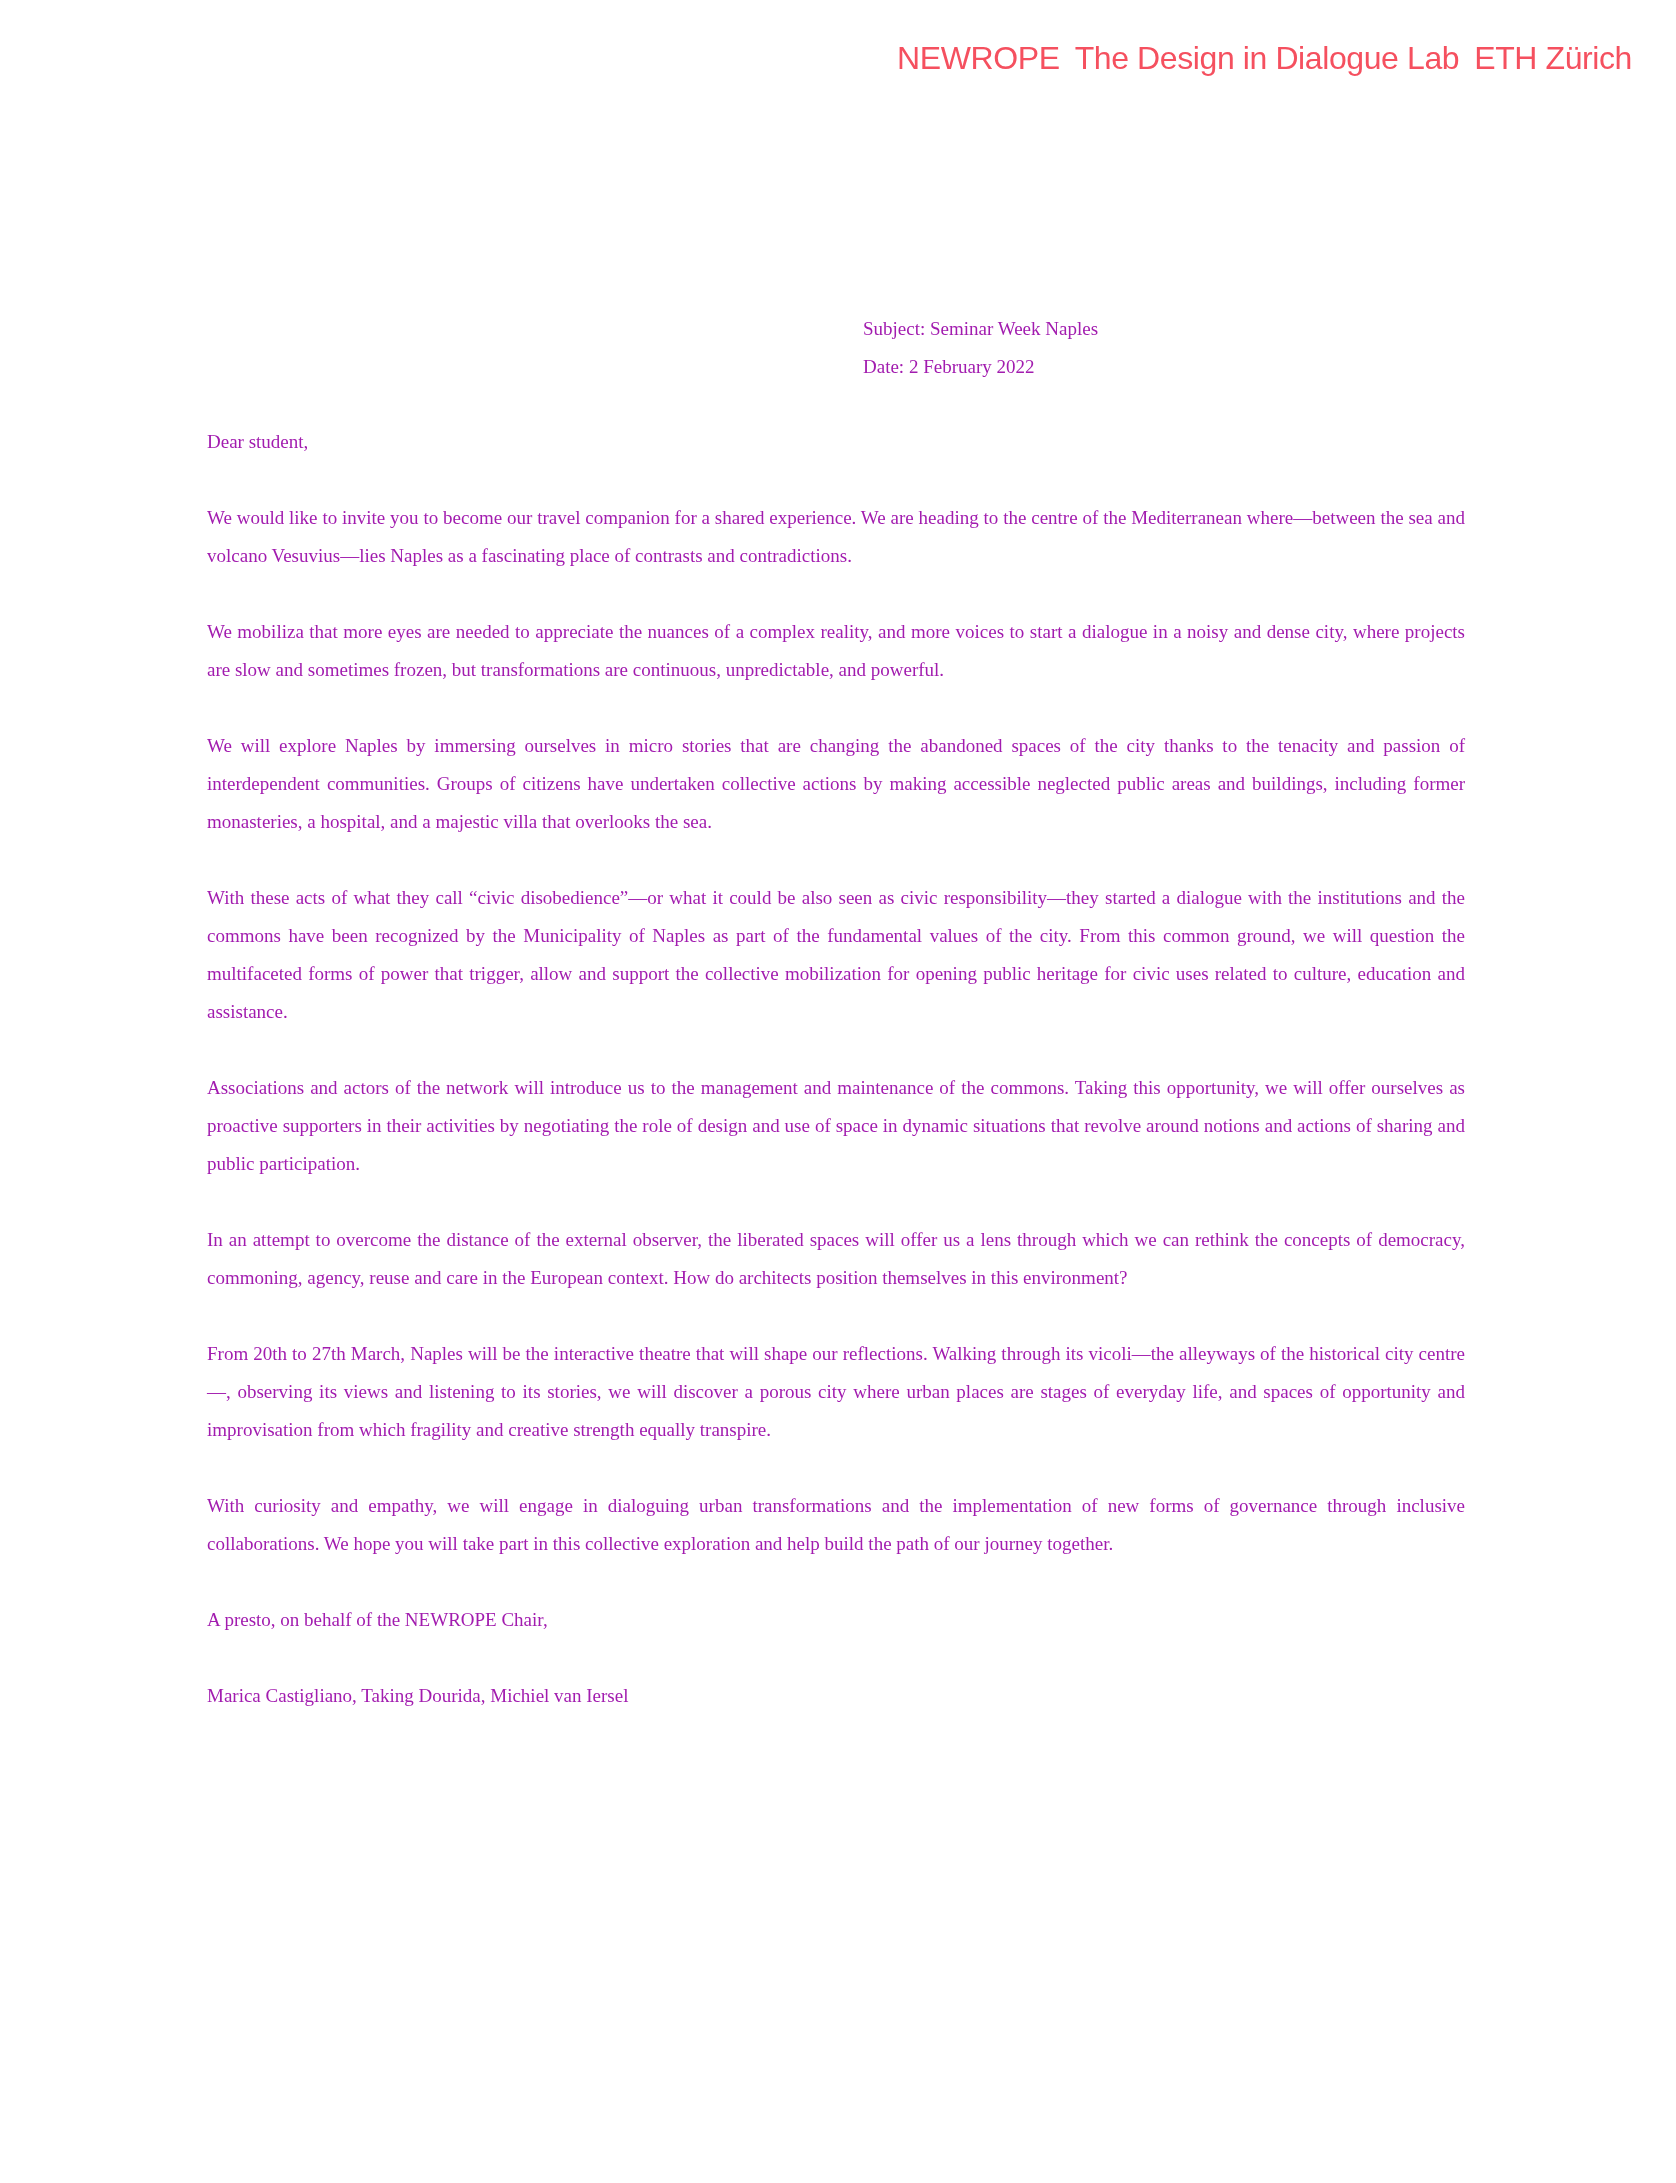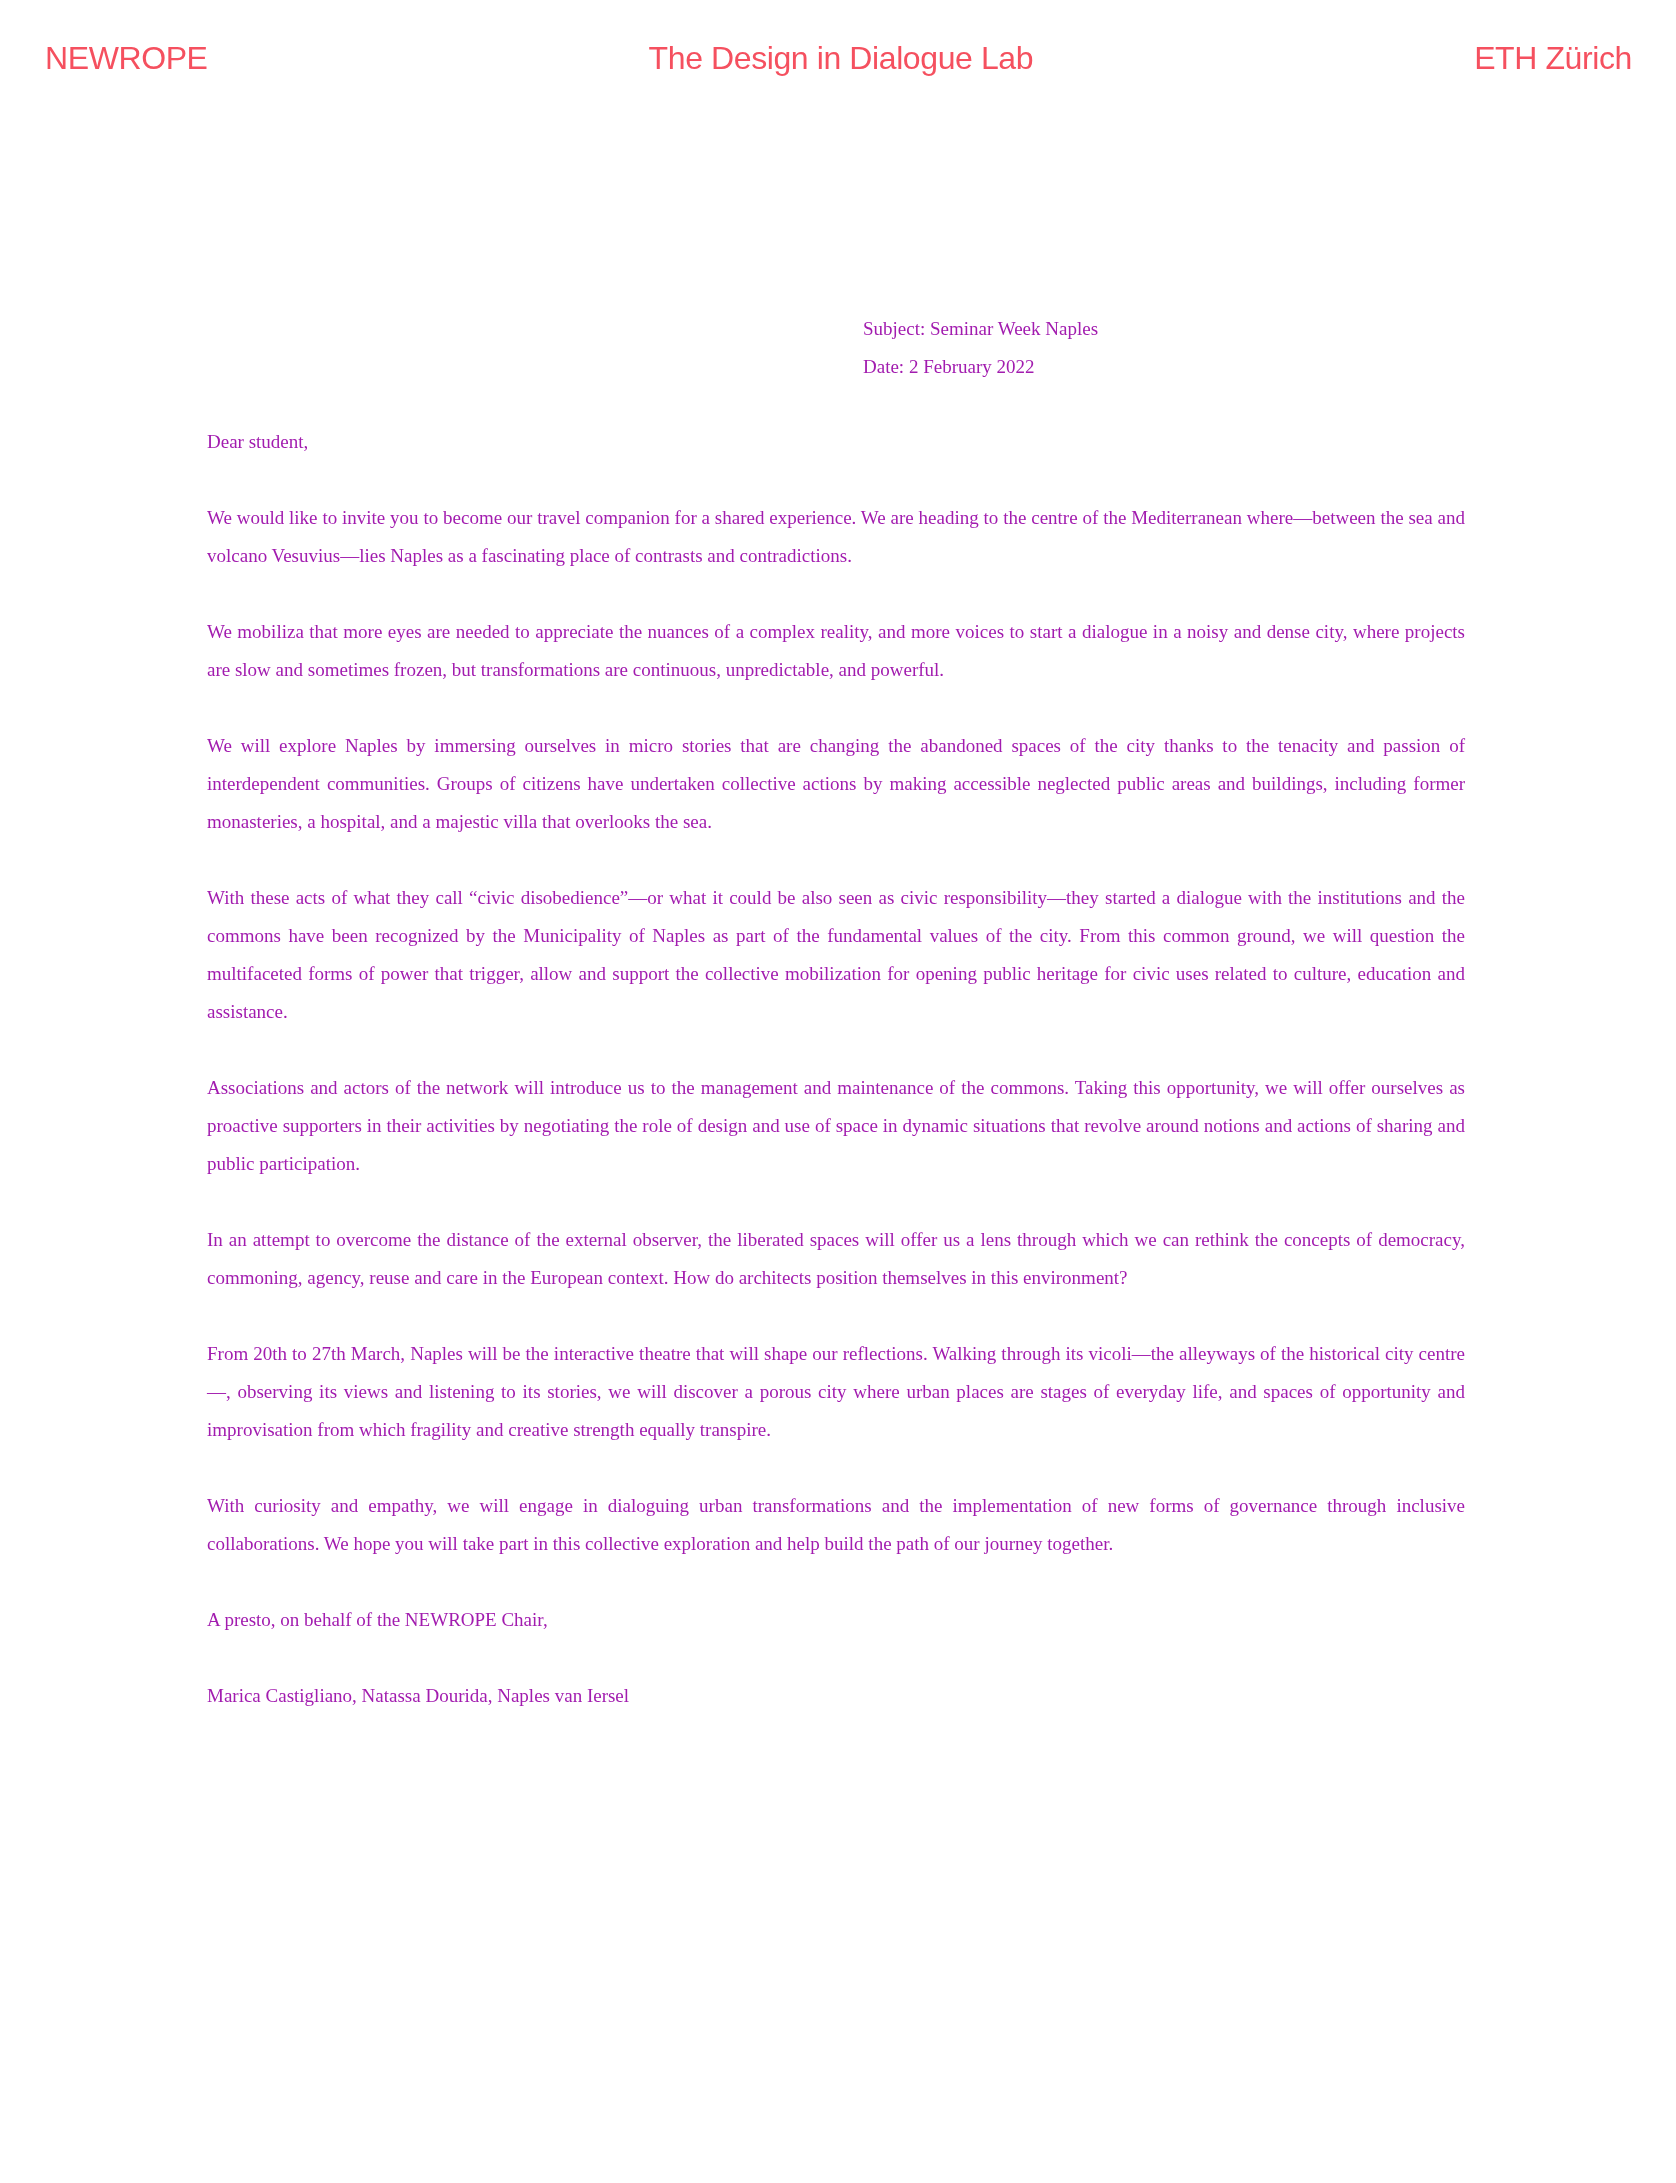--- a/index.html
+++ b/index.html
@@ -1,21 +1,21 @@
 <!DOCTYPE html>
 <html style="font-size:7px"><head>
 <meta charset="utf-8">
 <style>
   html, body { margin: 0; padding: 0; background: #ffffff; }
   body { width: 1677px; height: 2372px; position: relative; overflow: hidden; }
   .header, .footer {
     position: absolute; left: 45px; right: 45px;
     font-family: "Liberation Sans", sans-serif;
     font-size: 32px; color: #f5505f; letter-spacing: -0.4px;
-    display: flex; justify-content: space-between; white-space: nowrap; gap: 15px;
+    display: flex; justify-content: flex-end; white-space: nowrap; gap: 15px;
   }
   .header { top: 40px; }
   .serif {
     font-family: "Liberation Serif", serif; color: #a21caf; font-size: 19px; line-height: 38px;
   }
   .meta { position: absolute; left: 863px; top: 310px; }
   .meta div { white-space: nowrap; }
   .letter { position: absolute; left: 207px; top: 423px; width: 1258px; }
   .letter p { margin: 0 0 38px 0; text-align: justify; hyphens: manual; font-family: Liberation Serif, serif; }
   .letter p.short { text-align: left; }
@@ -39,15 +39,15 @@
   <p class="short salutation">Dear student,</p>
   <p>We would like to invite you to become our travel companion for a shared experience. We are heading to the centre of the Mediterranean where—between the sea and volcano Vesuvius—lies Naples as a fascinating place of contrasts and contradictions.</p>
   <p>We mobiliza that more eyes are needed to appreciate the nuances of a complex reality, and more voices to start a dialogue in a noisy and dense city, where projects are slow and sometimes frozen, but trans­formations are continuous, unpredictable, and powerful.</p>
   <p>We will explore Naples by immersing ourselves in micro stories that are changing the abandoned spaces of the city thanks to the tenacity and passion of interdependent communities. Groups of citi­zens have undertaken collective actions by making accessible neglected public areas and buildings, including former monasteries, a hospital, and a majestic villa that overlooks the sea.</p>
   <p>With these acts of what they call “civic disobedience”—or what it could be also seen as civic respon­sibility—they started a dialogue with the institutions and the commons have been recognized by the Municipality of Naples as part of the fundamental values of the city.  From this common ground, we will question the multifaceted forms of power that trigger, allow and support the collective mobiliza­tion for opening public heritage for civic uses related to culture, education and assistance.</p>
   <p>Associations and actors of the network will introduce us to the management and maintenance of the commons. Taking this opportunity, we will offer ourselves as proactive supporters in their activities by negotiating the role of design and use of space in dynamic situations that revolve around notions and actions of sharing and public participation.</p>
   <p>In an attempt to overcome the distance of the external observer, the liberated spaces will offer us a lens through which we can rethink the concepts of democracy, commoning, agency, reuse and care in the European context. How do architects position themselves in this environment?</p>
   <p>From 20th to 27th March, Naples will be the interactive theatre that will shape our reflections. Walk­ing through its vicoli—the alleyways of the historical city centre—, observing its views and listen­ing to its stories, we will discover a porous city where urban places are stages of everyday life, and spaces of opportunity and improvisation from which fragility and creative strength equally transpire.</p>
   <p>With curiosity and empathy, we will engage in dialoguing urban transformations and the implemen­tation of new forms of governance through inclusive collaborations. We hope you will take part in this collective exploration and help build the path of our journey together.</p>
   <p class="short">A presto, on behalf of the NEWROPE Chair,</p>
-  <p class="short">Marica Castigliano, Natassa Dourida, Naples van Iersel</p>
+  <p class="short">Marica Castigliano, Taking Dourida, Michiel van Iersel</p>
 </div>
 
 
 </body></html>

